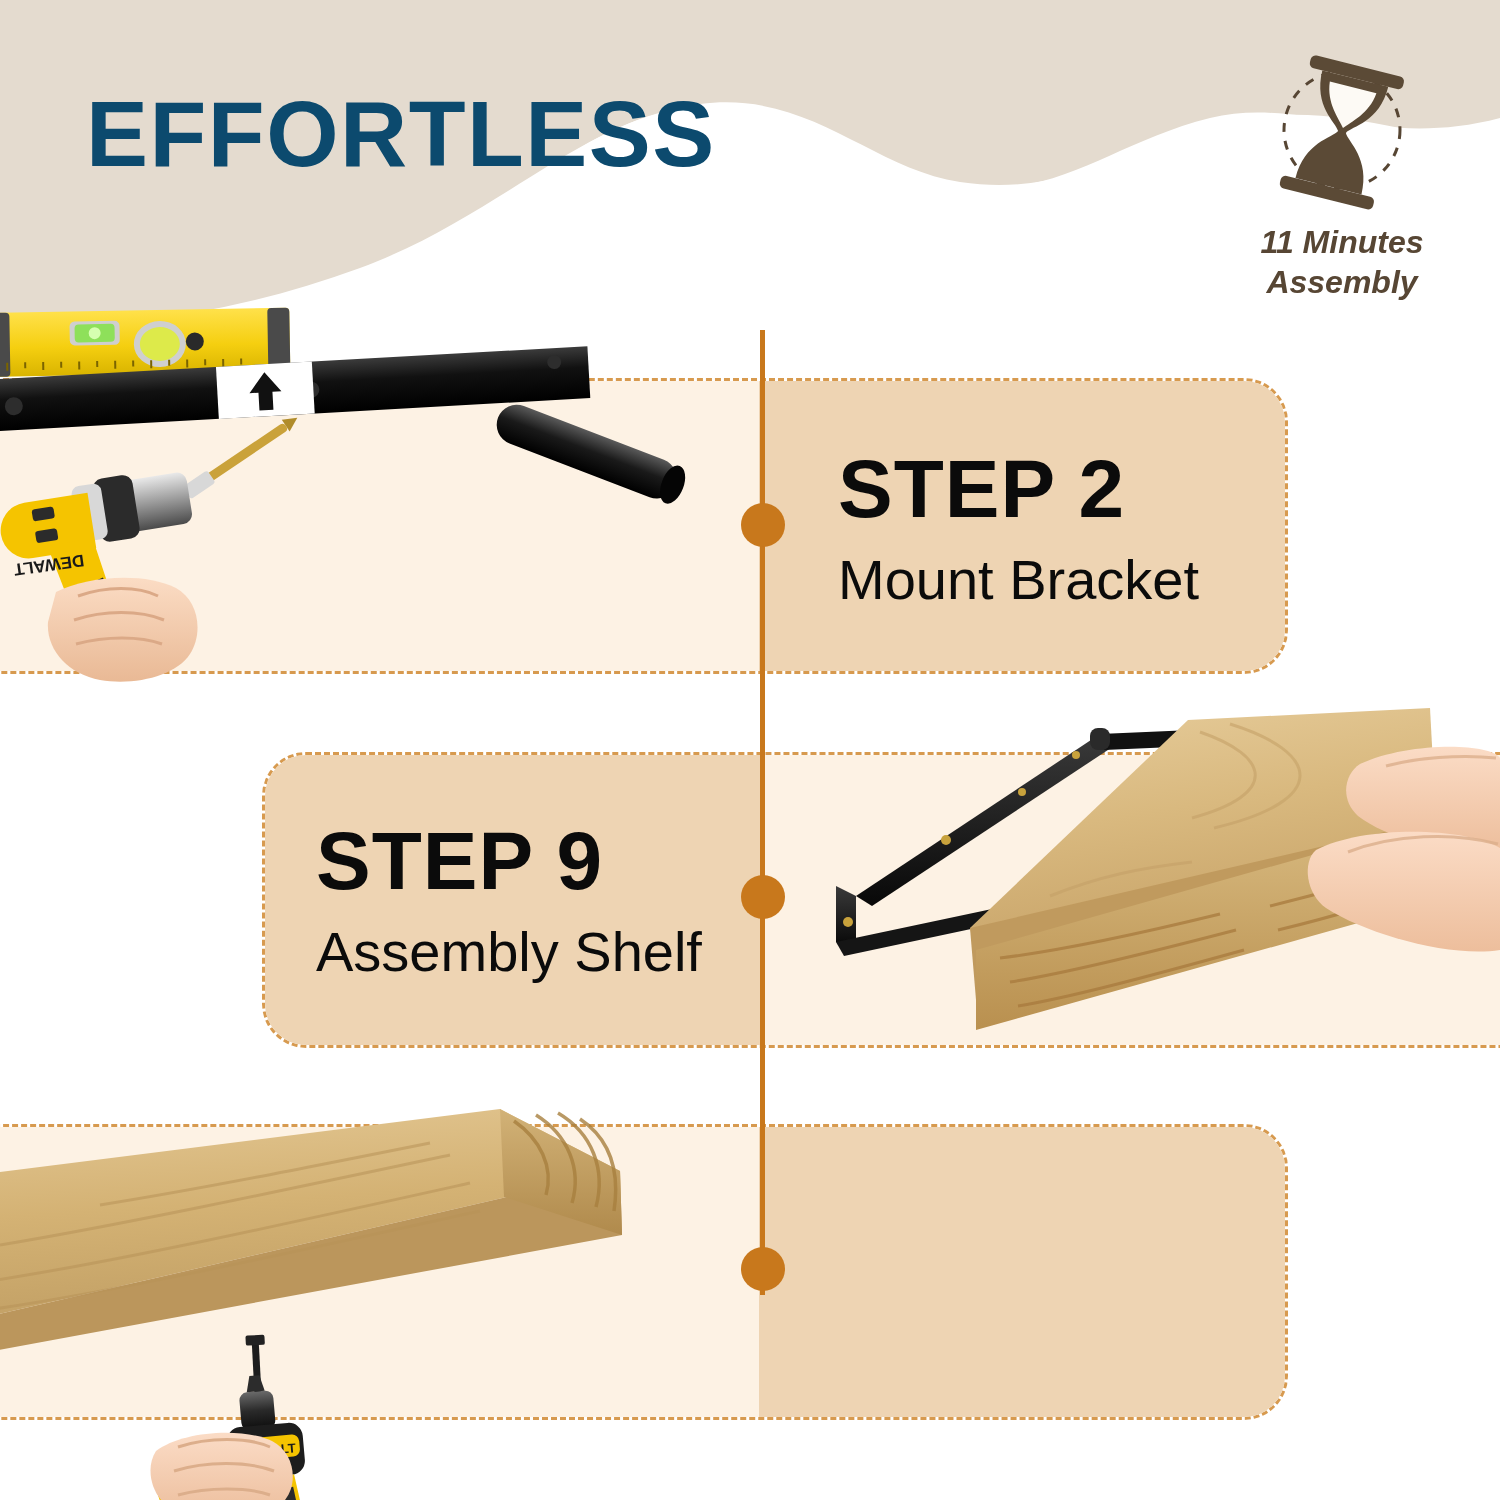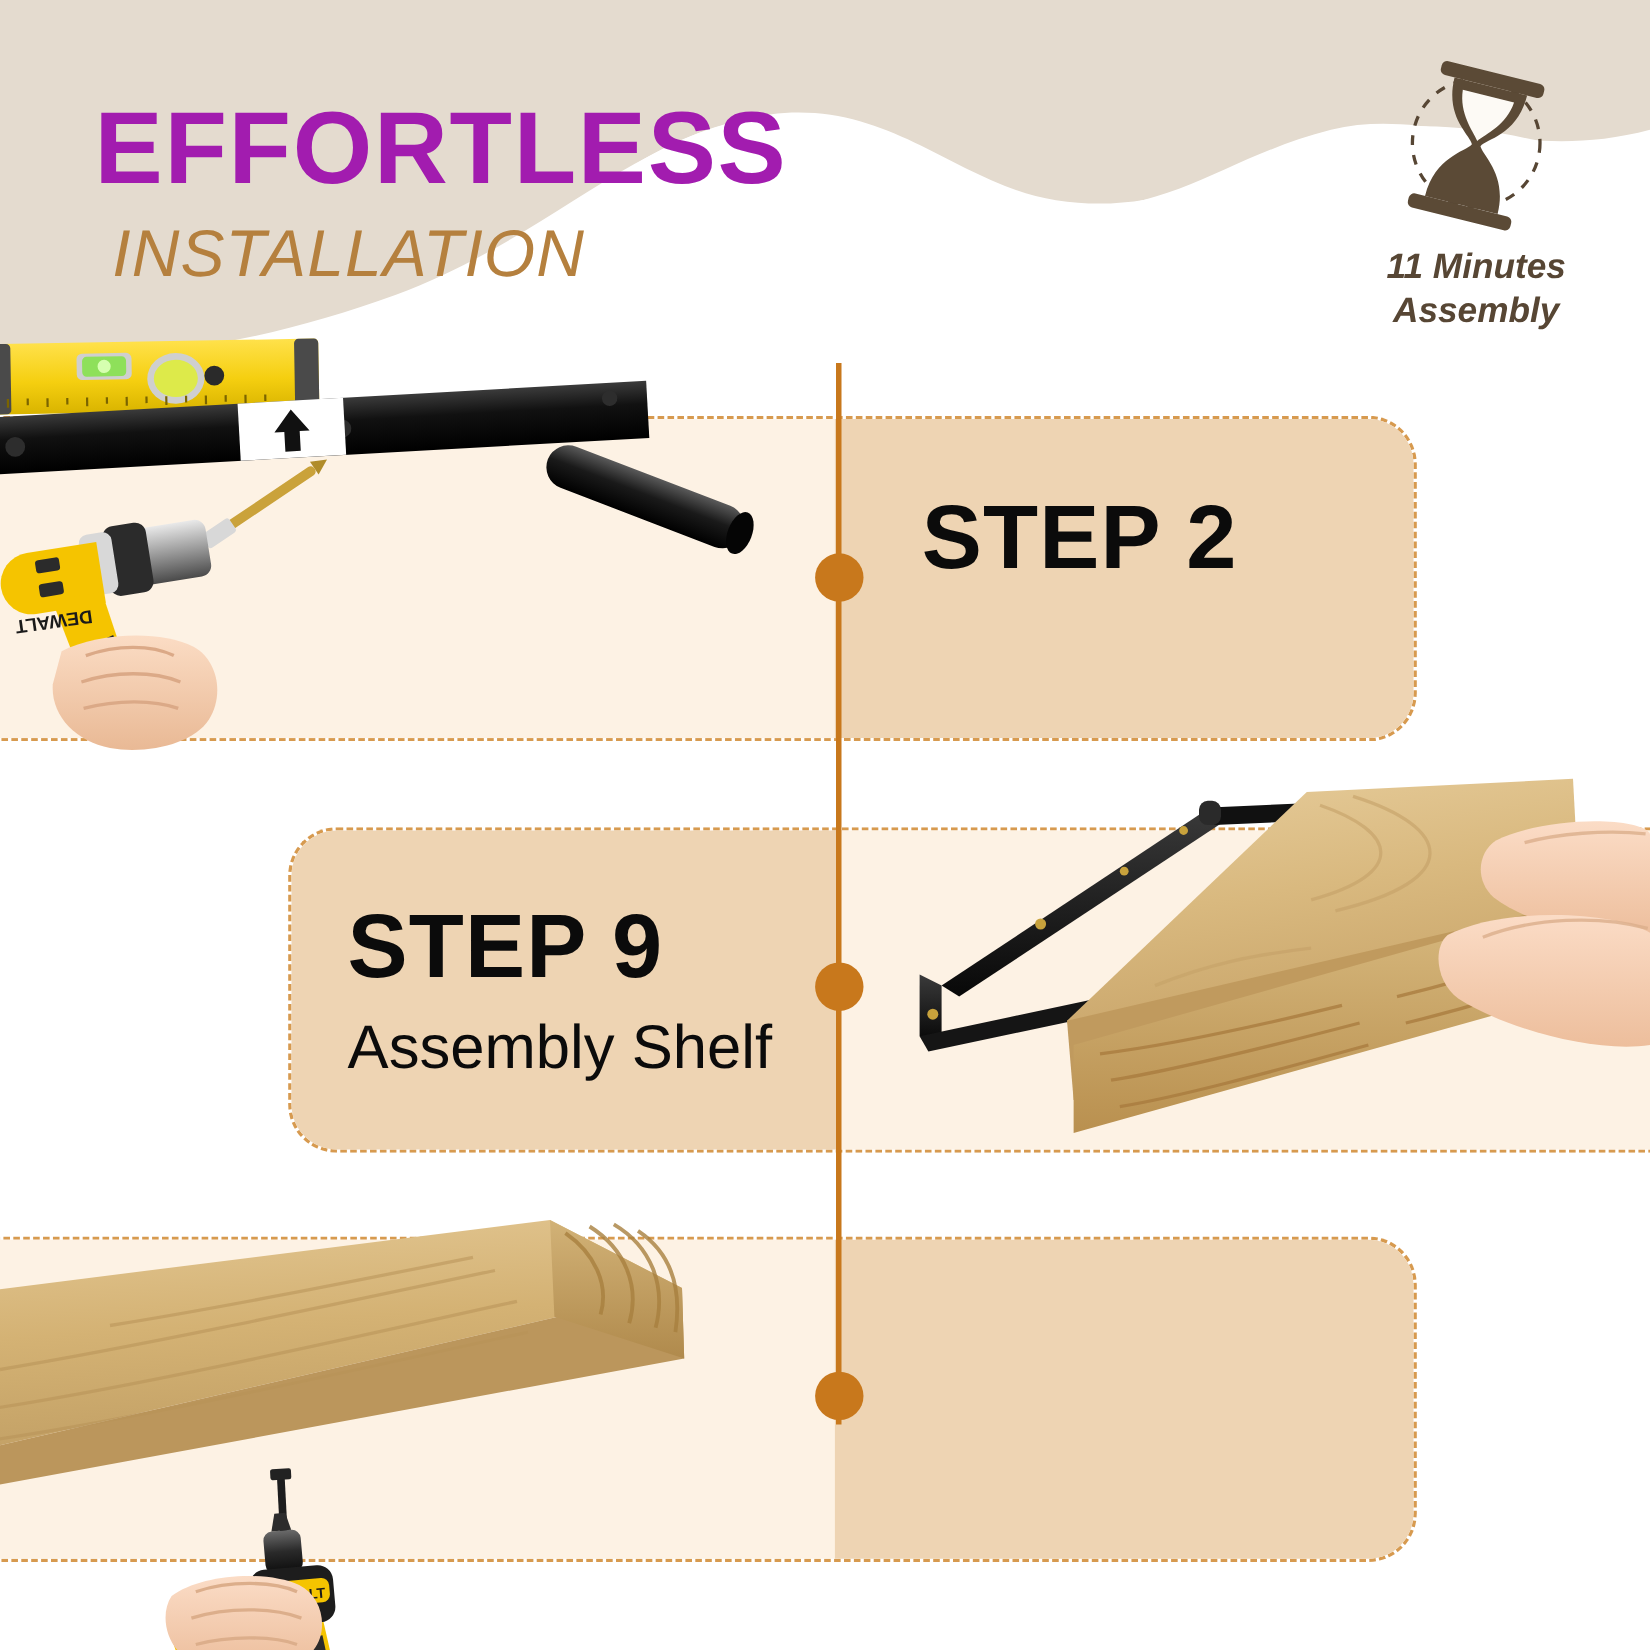--- a/index.html
+++ b/index.html
@@ -58,21 +58,21 @@
     position:absolute; width:44px; height:44px; border-radius:50%;
     background:#c8781c; left:741px;
   }
   .node-1 { top:503px; }
   .node-2 { top:875px; }
   .node-3 { top:1247px; }
 
   
   .headline { position:absolute; left:86px; top:88px; }
   .headline h1 {
-    font-size:93px; font-weight:bold; color:#a21caf;
+    font-size:93px; font-weight:bold; color:#0c4a6e;
     letter-spacing:1.5px; line-height:1; white-space:nowrap;
   }
   .headline h2 {
     font-size:60px; font-weight:normal; font-style:italic;
     color:#b5803e; letter-spacing:1px; line-height:1;
     margin-top:20px; margin-left:16px; white-space:nowrap;
   }
 
   
   .badge { position:absolute; left:1222px; top:52px; width:240px; text-align:center; }
@@ -111,21 +111,20 @@
   <svg class="bg-wave" viewBox="0 0 1500 330" preserveAspectRatio="none">
     <path d="M0,0 H1500 V118 C1380,150 1300,96 1210,118 C1110,143 1060,200 950,188
              C840,176 800,96 690,108 C560,122 480,250 330,290 C210,322 90,330 0,330 Z" fill="#e4dbcf"></path>
     <path d="M0,330 C120,330 240,312 360,268 C500,216 580,120 700,104
              C810,90 870,168 960,182 C1070,199 1140,140 1240,120
              C1330,102 1420,136 1500,150 V330 Z" fill="#ffffff"></path>
   </svg>
 
   <div class="headline">
     <h1>EFFORTLESS</h1>
-    <h2>INSTALLATION</h2>
   </div>
 
   <div class="badge">
     <div class="badge-icon">
       <svg width="200" height="168" viewBox="0 0 200 168">
         <circle cx="100" cy="78" r="58" fill="none" stroke="#574634" stroke-width="3" stroke-dasharray="9 9"></circle>
         <g transform="rotate(14 100 80)" fill="#5b4a36">
           <rect x="52" y="12" width="96" height="13" rx="5"></rect>
           <rect x="52" y="136" width="96" height="13" rx="5"></rect>
           <path d="M66,25 H134 C134,62 108,72 104,80 C108,88 134,99 134,136 H66
@@ -241,20 +240,21 @@
       <path d="M8,0 C40,-16 96,-20 128,-4 C150,8 156,40 142,62 C128,84 86,94 52,88
                C20,82 -2,58 0,30 Z" fill="url(#skinG)"></path>
       <path d="M30,4 C58,-6 90,-6 110,4" stroke="#dba987" stroke-width="3" fill="none"></path>
       <path d="M26,28 C56,18 92,18 116,28" stroke="#dba987" stroke-width="3" fill="none"></path>
       <path d="M28,52 C58,44 92,44 114,52" stroke="#dba987" stroke-width="3" fill="none"></path>
     </g>
   </svg>
 
   <div class="step-label label-1">
     <div class="t1">STEP 2</div>
+    <div class="t2">Mount Bracket</div>
   </div>
 
   <div class="band band-2">
     <div class="fill-left"></div>
     <div class="fill-right"></div>
   </div>
 
   <svg class="photo ph2" viewBox="0 0 700 400">
     <defs>
       <linearGradient id="woodTop" x1="0" y1="0" x2="0.3" y2="1">

